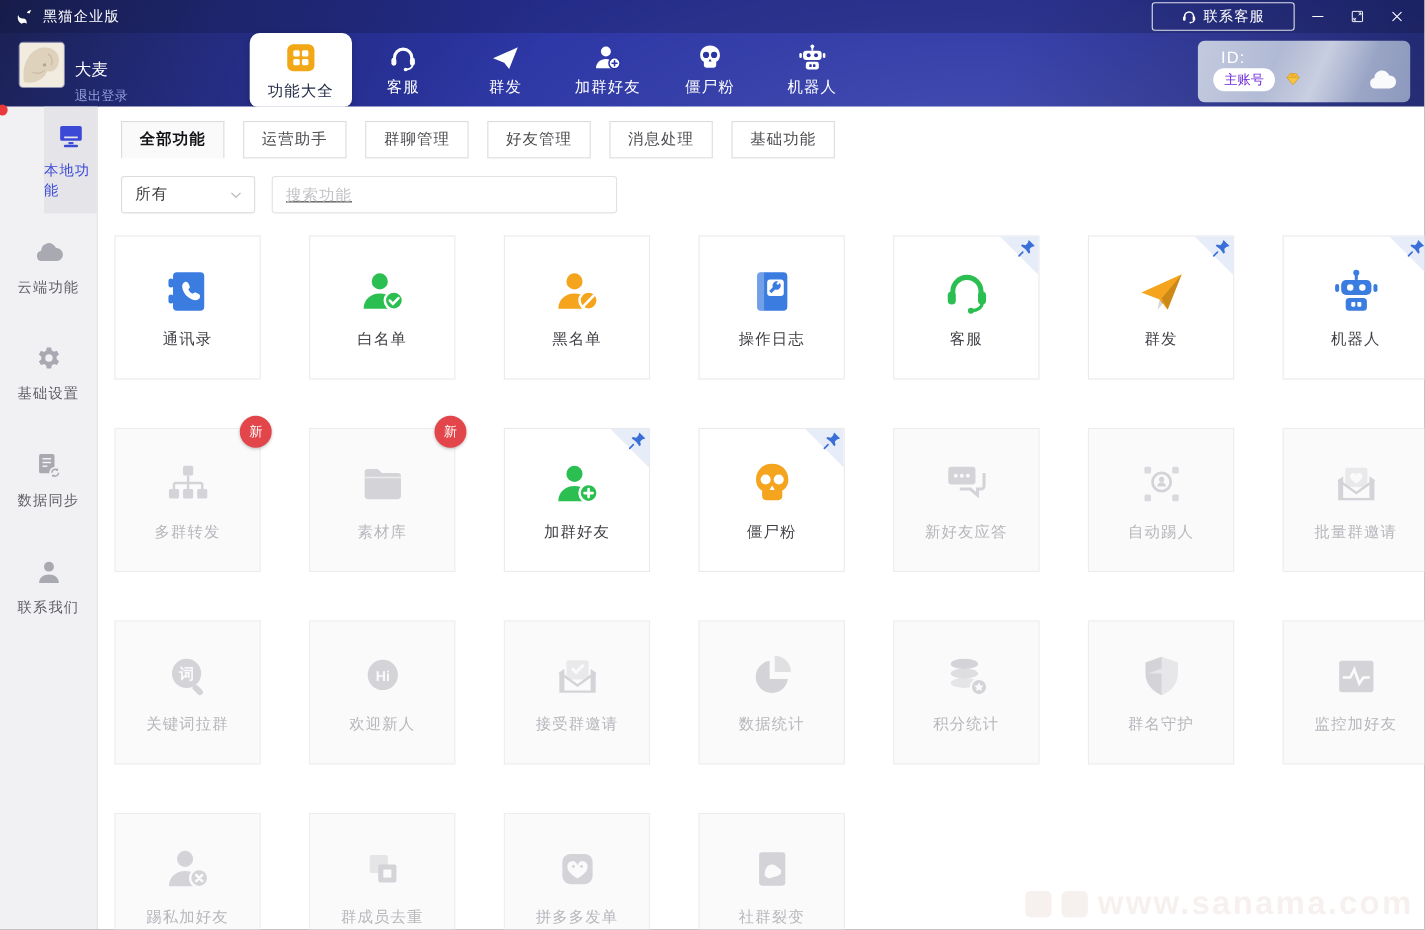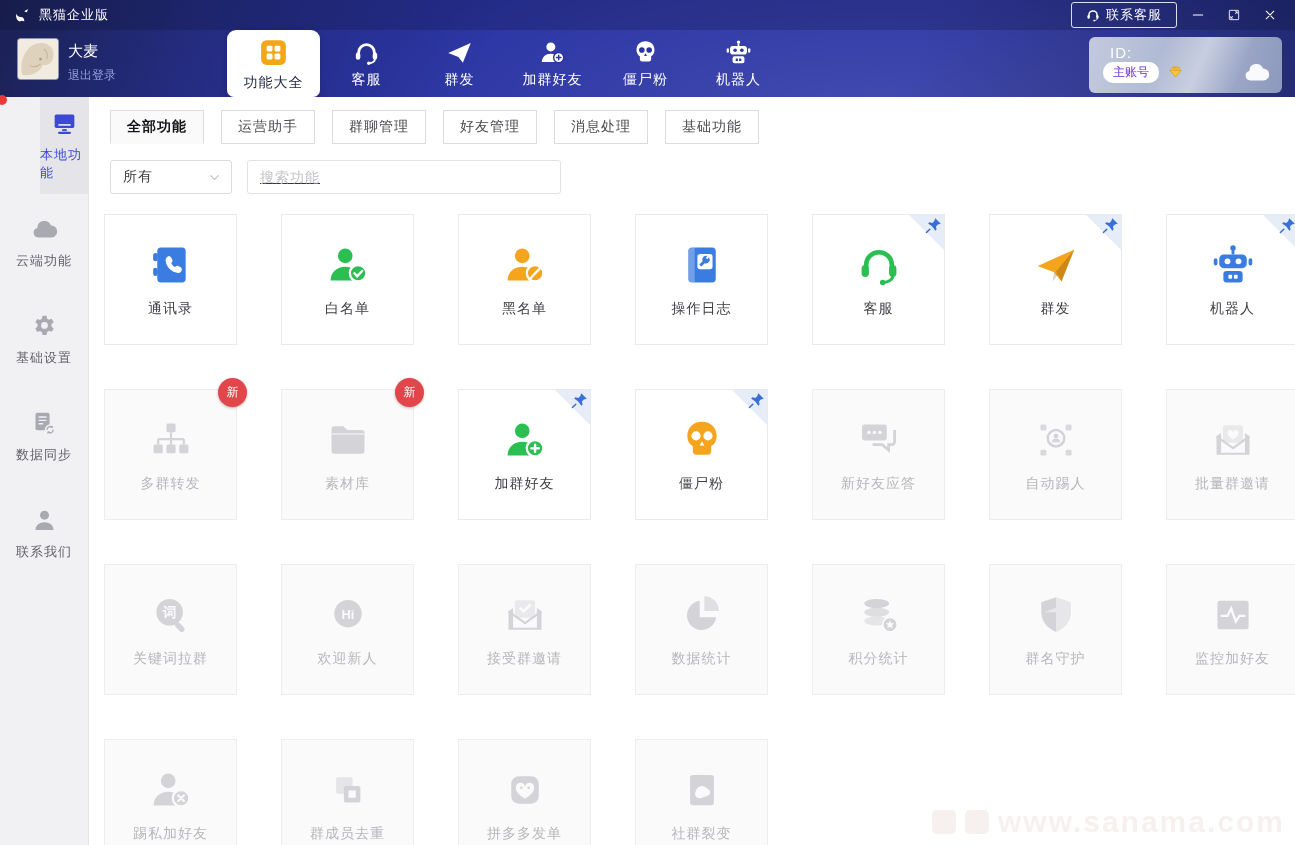--- a/index.html
+++ b/index.html
@@ -16,32 +16,32 @@
       linear-gradient(112deg,#1b2153 0%,#242c80 16%,#2a34a4 38%,#2a34a4 70%,#20276f 100%);
   }
   .titlebar{position:relative;height:30px;display:flex;align-items:center;padding:0 10px;background:rgba(9,12,40,.22);}
   .logo{width:17px;height:17px;display:inline-block;margin-left:4px;}
   .logo svg{width:100%;height:100%;}
   .app-title{color:#fff;font-size:13px;margin-left:8px;letter-spacing:1px;}
   .tb-right{margin-left:auto;display:flex;align-items:center;gap:6px;}
   .contact-btn{
     display:flex;align-items:center;gap:6px;background:transparent;color:#fff;
     border:1px solid rgba(255,255,255,.85);border-radius:3px;font-size:13px;
-    padding:3px 14px;cursor:pointer;font-family:inherit;letter-spacing:1px;
+    padding:3px 26px;cursor:pointer;font-family:inherit;letter-spacing:1px;
   }
   .contact-btn .mini-icon{width:14px;height:14px;display:inline-block;}
   .mini-icon svg{width:100%;height:100%;}
   .winbtn{width:30px;height:24px;display:flex;align-items:center;justify-content:center;color:#fff;cursor:pointer;}
   .winbtn svg{width:14px;height:14px;}
   
   .header{position:relative;height:67px;}
   .user{position:absolute;left:18px;top:9px;display:flex;gap:10px;}
   .avatar{width:40px;height:40px;border-radius:3px;overflow:hidden;background:#f1eade;cursor:pointer;flex:0 0 auto;box-shadow:0 0 0 1px rgba(255,255,255,.5);}
   .avatar svg{width:100%;height:100%;display:block;}
-  .user-name{color:#fff;font-size:15px;margin-top:3px;}
+  .user-name{color:#fff;font-size:15px;margin-top:15px;}
   .logout{color:#93a0dd;font-size:12px;margin-top:6px;cursor:pointer;}
   .nav{position:absolute;left:227px;top:0;height:67px;display:flex;}
   .nav-item{width:93px;height:67px;display:flex;flex-direction:column;align-items:center;justify-content:center;gap:5px;color:#fff;cursor:pointer;--hole:#2a34a4;--shade:transparent;}
   .nav-item .nicon{width:27px;height:27px;}
   .nav-item .nicon svg{width:100%;height:100%;display:block;}
   .nav-label{font-size:14px;letter-spacing:1px;}
   .nav-item.active{
     background:#fff;border-radius:9px 9px 7px 7px;color:#222a46;--hole:#fff;
     box-shadow:0 2px 6px rgba(0,0,0,.18);
   }

